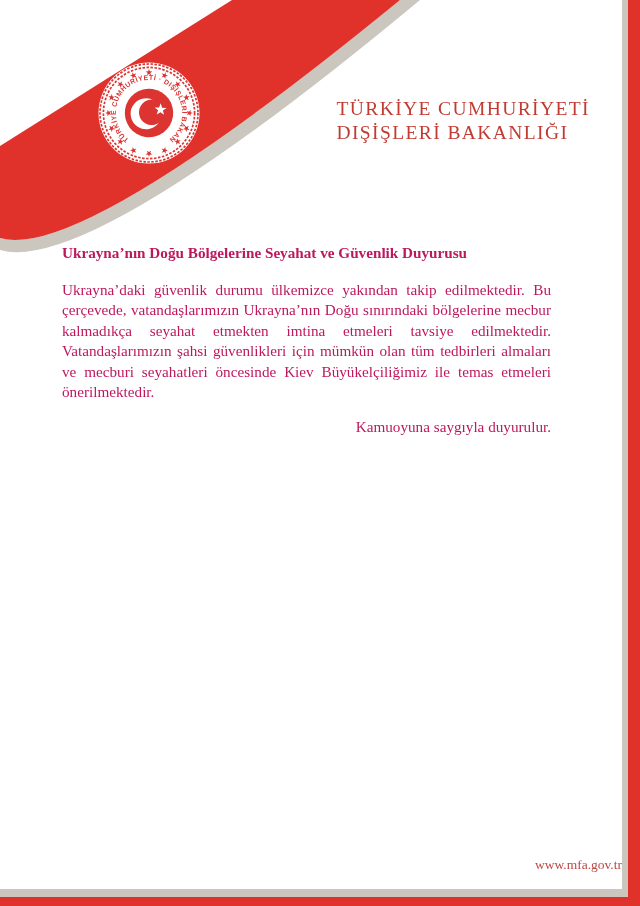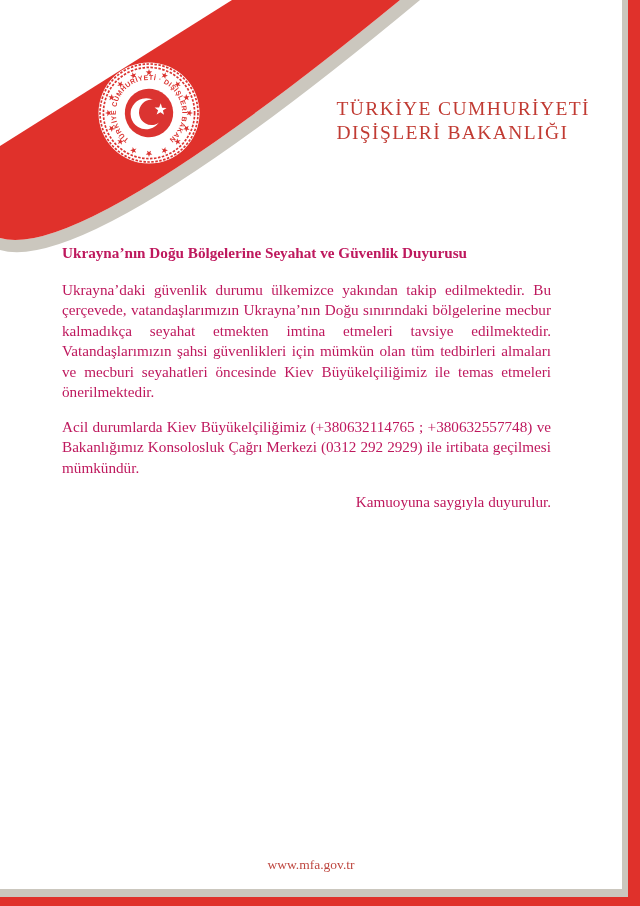--- a/index.html
+++ b/index.html
@@ -32,21 +32,21 @@
   }
   .doc-heading{
     font-weight:bold;
     margin:0 0 16px 0;
     font-size:15.2px;line-height:20.5px;
   }
   .content p{margin:0 0 14px 0;text-align:justify;}
   .content p.no-justify{text-align:right;}
   .footer{
     position:absolute;left:0;top:856px;width:622px;
-    text-align:center;
+    text-align:right;
     font-size:13.5px;line-height:17px;
   }
 </style>
 </head>
 <body>
 
 <div class="page">
 
   <svg class="ribbon-svg" width="430" height="260" viewBox="0 0 430 260">
     <path d="M0,238 Q80,262 400,0 L420,0 Q88,276 0,250 Z" fill="#CBC7BE"></path>
@@ -93,19 +93,18 @@
   <div class="hbar-red" style="background:#E0312B"></div>
 
   <div class="ministry-title" style="color:#C13B33">
     <div>TÜRKİYE CUMHURİYETİ</div>
     <div>DIŞİŞLERİ BAKANLIĞI</div>
   </div>
 
   <div class="content">
     <h1 class="doc-heading">Ukrayna’nın Doğu Bölgelerine Seyahat ve Güvenlik Duyurusu</h1>
     <p>Ukrayna’daki güvenlik durumu ülkemizce yakından takip edilmektedir. Bu çerçevede, vatandaşlarımızın Ukrayna’nın Doğu sınırındaki bölgelerine mecbur kalmadıkça seyahat etmekten imtina etmeleri tavsiye edilmektedir. Vatandaşlarımızın şahsi güvenlikleri için mümkün olan tüm tedbirleri almaları ve mecburi seyahatleri öncesinde Kiev Büyükelçiliğimiz ile temas etmeleri önerilmektedir.</p>
-    <p>Acil durumlarda Kiev Büyükelçiliğimiz (+380632114765 ; +380632557748) ve Bakanlığımız Konsolosluk Çağrı Merkezi (0312 292 2929) ile irtibata geçilmesi mümkündür.</p>
     <p class="no-justify">Kamuoyuna saygıyla duyurulur.</p>
   </div>
 
   <div class="footer" style="color:#BE4740">www.mfa.gov.tr</div>
 
 </div>
 
 </body></html>

